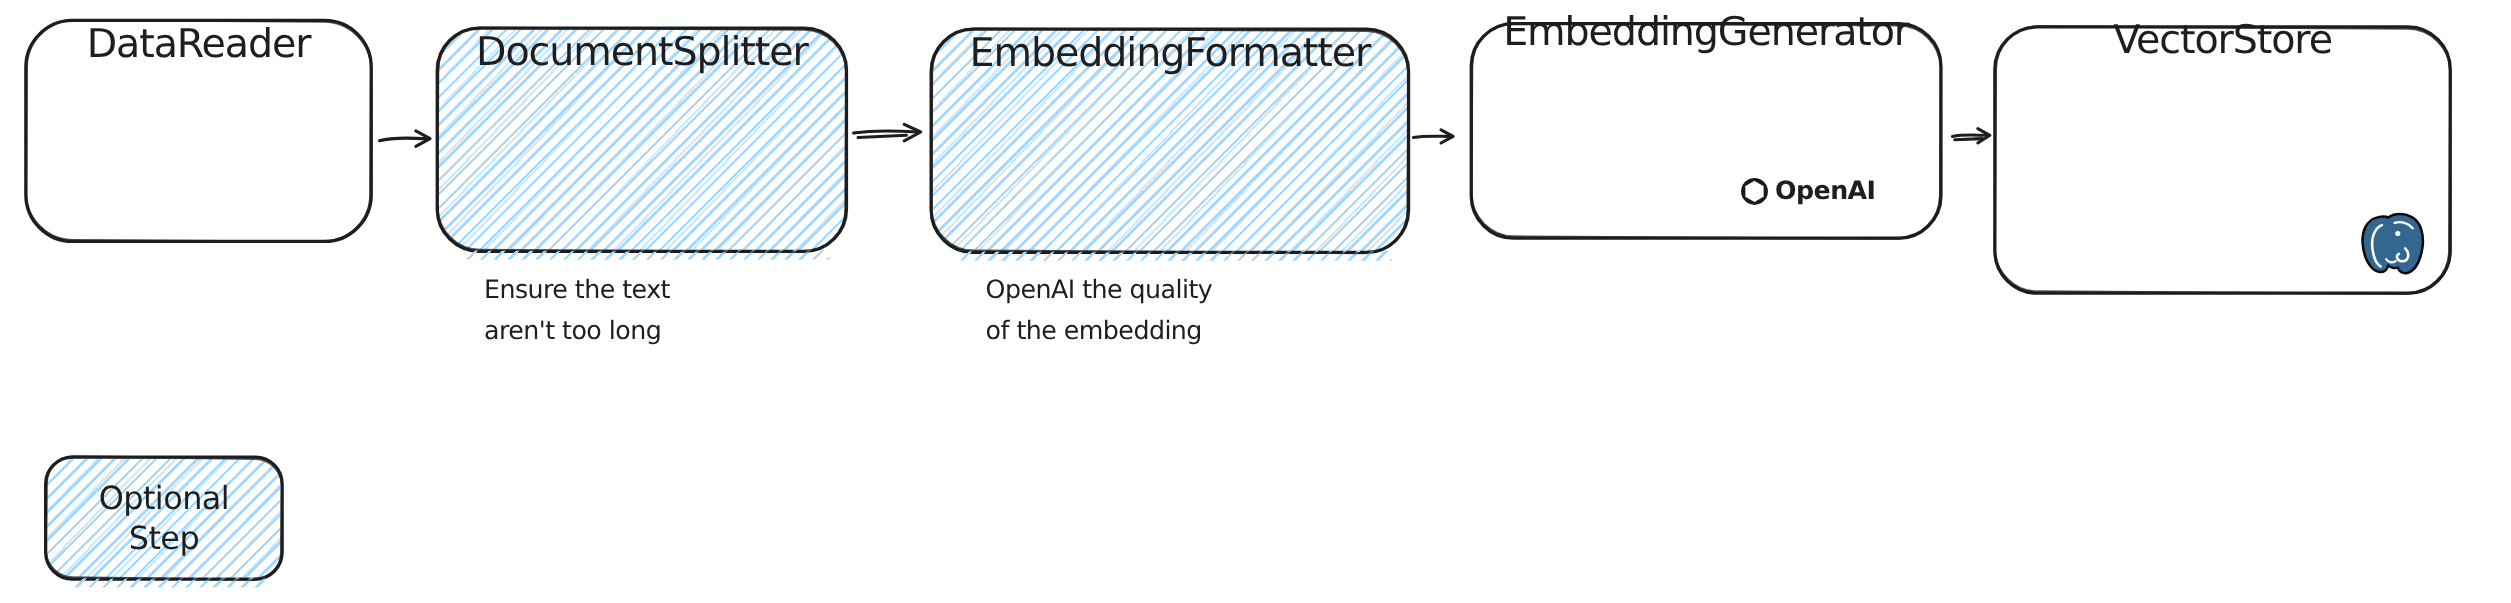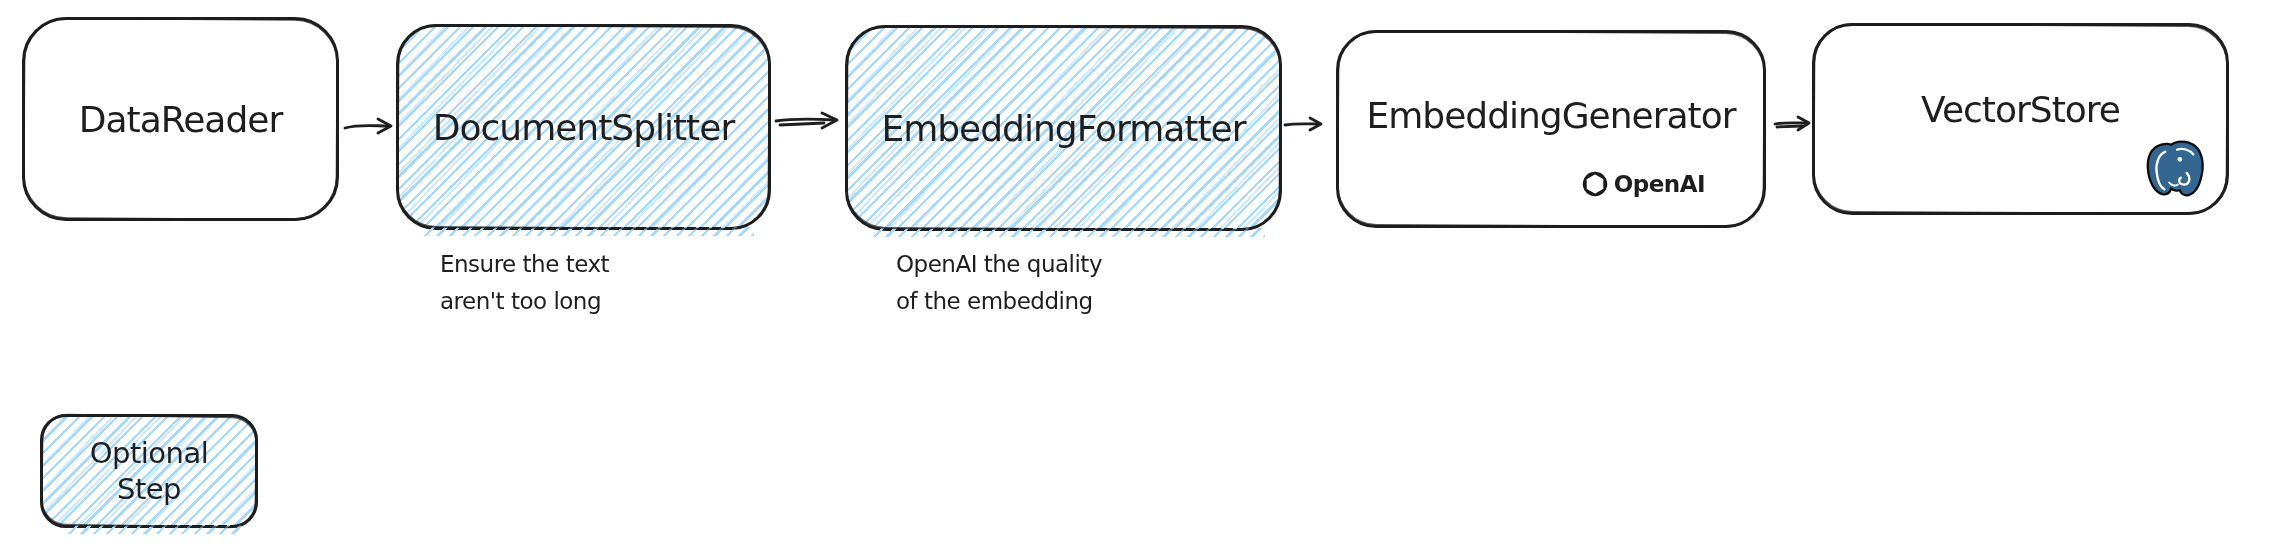--- a/index.html
+++ b/index.html
@@ -9,21 +9,21 @@
     background:#ffffff;
     font-family:"DejaVu Sans","Liberation Sans",sans-serif;
     color:#1e1e1e;
     overflow:hidden;
   }
   .node{
     position:absolute;
     border:3.2px solid #1e1e1e;
     border-radius:40px;
     background:#ffffff;
-    display:flex;align-items:center;justify-content:center;
+    display:flex;align-items:flex-start;justify-content:center;
     box-sizing:border-box;
   }
   
   .node::after{
     content:"";position:absolute;inset:-2px;
     border:2px solid rgba(30,30,30,.75);
     border-radius:inherit;
     transform:rotate(.35deg);
     pointer-events:none;
   }
@@ -106,21 +106,21 @@
 
   <div class="node hatched" style="left:845px;top:25px;width:437px;height:206px;">
     <span class="label">EmbeddingFormatter</span>
   </div>
 
   <svg class="arrow" style="left:1282px;top:110px;" width="46" height="30" viewBox="0 0 46 30">
     <path d="M3 15 C 14 13, 26 14, 36 14"></path>
     <path d="M28 8 L39 14 L28 20"></path>
   </svg>
 
-  <div class="node" style="left:1336px;top:30px;width:430px;height:198px;">
+  <div class="node" style="left:1336px;top:20px;width:430px;height:198px;">
     <span class="label" style="position:relative;top:-14px;">EmbeddingGenerator</span>
     <div class="openai-badge">
       <svg width="30" height="30" viewBox="-15 -15 30 30">
         <g fill="none" stroke="#1a1a1a" stroke-width="2.4" stroke-linecap="round">
           <g>
               <path d="M0 -11 A 11 11 0 0 1 9.5 -5.5 L 9.5 3.5"></path>
             </g>
           <g transform="rotate(60)">
               <path d="M0 -11 A 11 11 0 0 1 9.5 -5.5 L 9.5 3.5"></path>
             </g>
@@ -141,21 +141,21 @@
       <span>OpenAI</span>
     </div>
   </div>
 
   <svg class="arrow" style="left:1772px;top:110px;" width="44" height="30" viewBox="0 0 44 30">
     <path d="M3 14 C 13 12, 25 13, 34 13"></path>
     <path d="M5 17 L30 16"></path>
     <path d="M26 7 L37 13 L26 20"></path>
   </svg>
 
-  <div class="node" style="left:1812px;top:23px;width:417px;height:192px;">
+  <div class="node" style="left:1812px;top:23px;width:417px;height:245px;">
     <span class="label" style="position:relative;top:-10px;">VectorStore</span>
     <svg class="pg-logo" width="62" height="58" viewBox="0 0 64 60">
       <path d="M17 5 C7 8 3 18 4 30 C5 43 11 54 19 56 C24 57 27 54 28 50
                C30 52 34 53 37 52 C38 55 41 58 46 57 C53 55 58 46 60 34
                C62 22 59 10 51 5 C43 0 33 1 28 5 C24 3 21 4 17 5 Z" fill="#336791" stroke="#0d0d0d" stroke-width="2.4" stroke-linejoin="round"></path>
       <path d="M22 12 C15 15 12 24 13 33 C14 42 17 49 21 51" fill="none" stroke="#ffffff" stroke-width="2.4" stroke-linecap="round"></path>
       <path d="M34 10 C40 8 47 10 51 15" fill="none" stroke="#ffffff" stroke-width="2.2" stroke-linecap="round"></path>
       <circle cx="37" cy="20" r="2.4" fill="#ffffff"></circle>
       <path d="M44 34 C49 39 47 47 40 46 C36 45 35 41 38 39" fill="none" stroke="#ffffff" stroke-width="2.4" stroke-linecap="round"></path>
       <path d="M26 44 C28 47 32 48 35 46" fill="none" stroke="#ffffff" stroke-width="2" stroke-linecap="round"></path>

